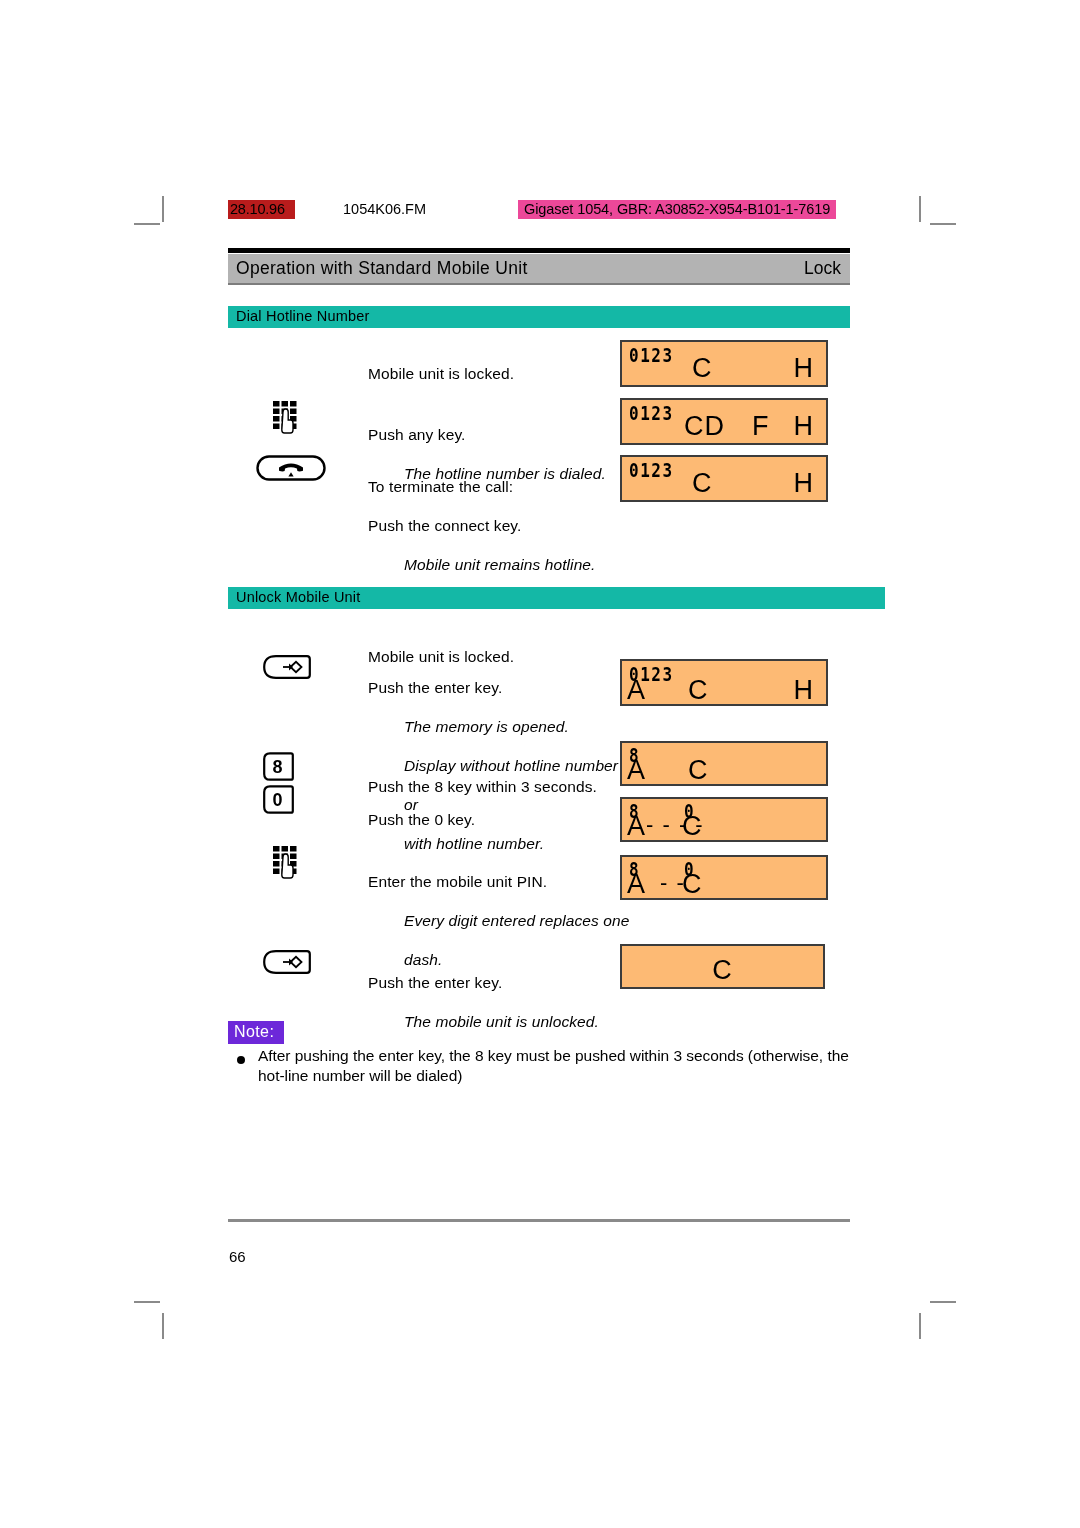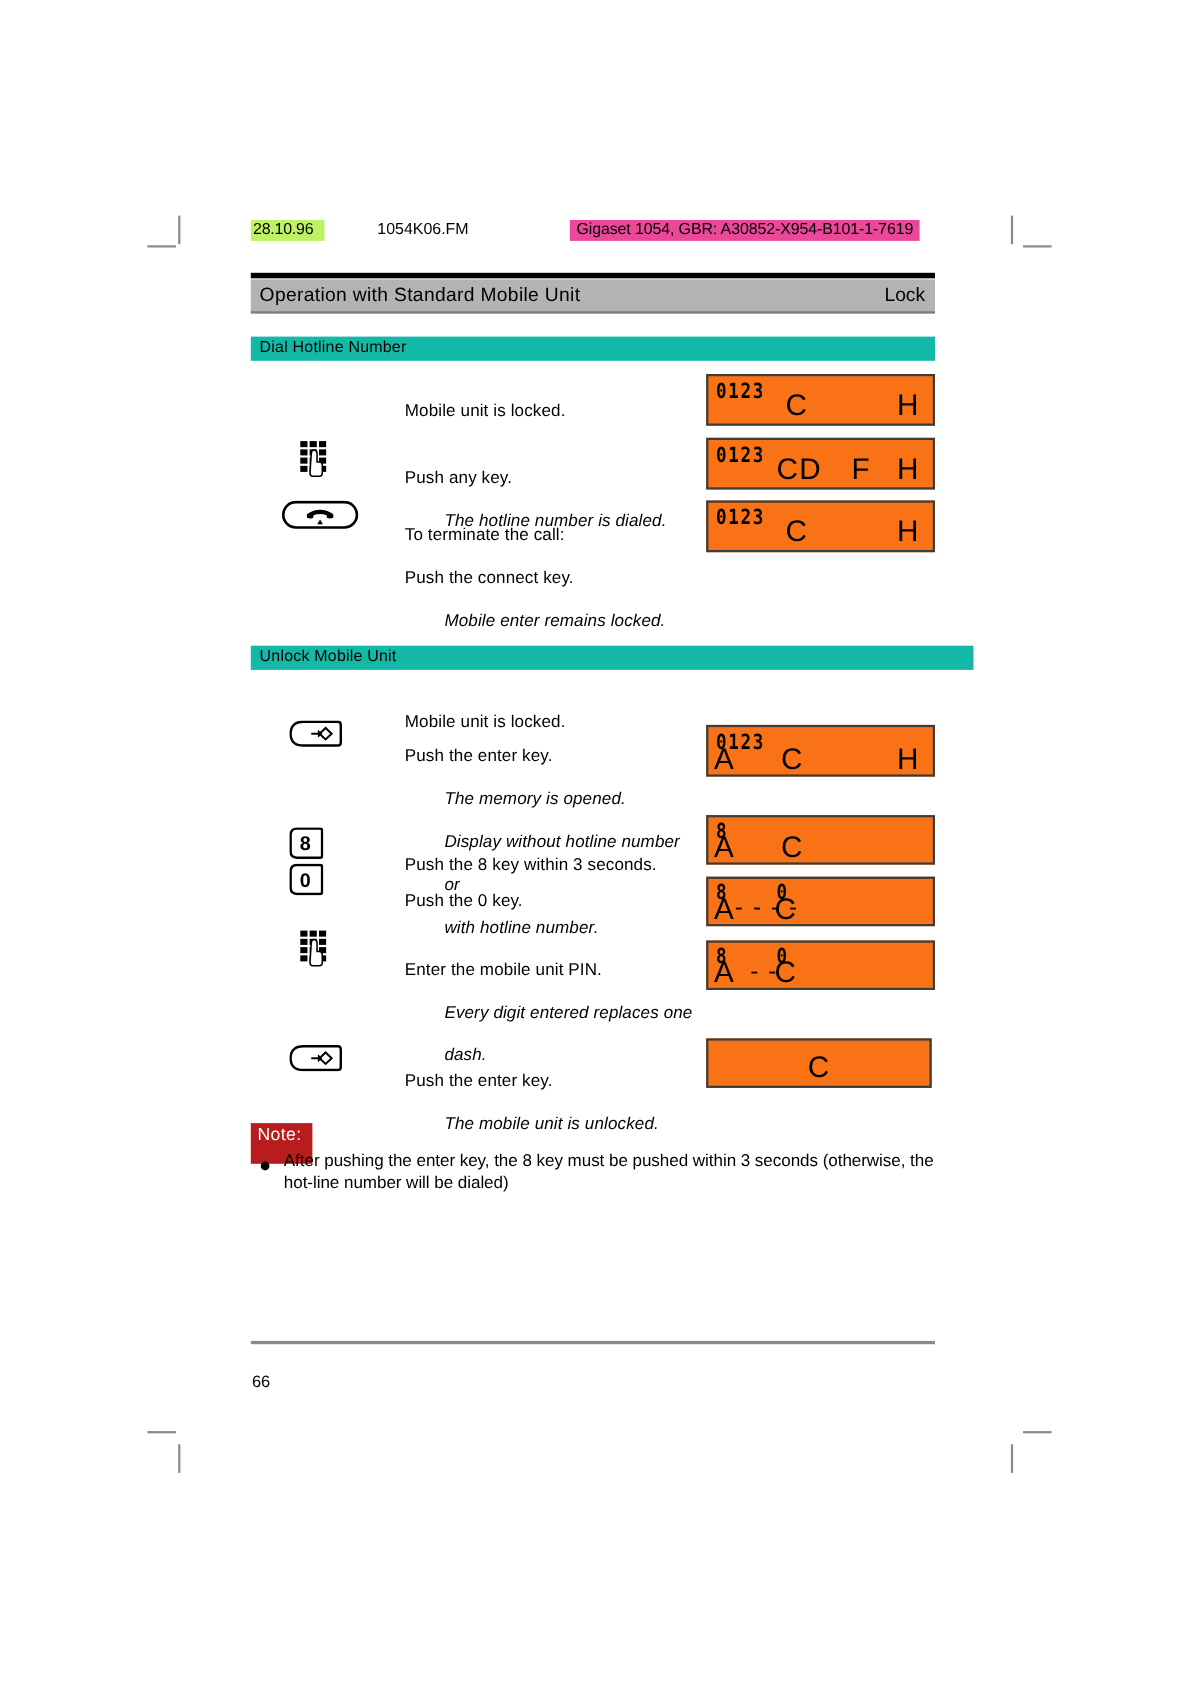--- a/index.html
+++ b/index.html
@@ -44,21 +44,21 @@
     position: absolute;
     top: 200px;
     left: 0;
     width: 630px;
     height: 20px;
     font-size: 14.5px;
   }
   .rh-date {
     position: absolute;
     left: 0; top: 0;
-    background: #bef264;
+    background: #b91c1c;
     padding: 1px 10px 2px 2px;
     letter-spacing: -0.2px;
   }
   .rh-file {
     position: absolute;
     left: 113px; top: 0;
     padding: 1px 2px 2px 2px;
   }
   .rh-id {
     position: absolute;
@@ -123,23 +123,23 @@
     white-space: pre-line;
     letter-spacing: 0.1px;
   }
   .txt .it { font-style: italic; }
   .txt-block .ln { display: block; }
   .txt-block .ln.it { font-style: italic; margin-left: 36px; }
 
   
   .lcd {
     position: absolute;
-    left: 414px;
+    left: 392px;
     width: 208px;
-    background: #f97316;
+    background: #fdba74;
     border: 2px solid #3c3c3c;
     box-sizing: border-box;
   }
   .lcd-inner {
     position: relative;
     width: 100%;
     height: 100%;
   }
   .seg {
     position: absolute;
@@ -173,22 +173,22 @@
   }
   .numkey {
     width: 31px; height: 29px;
     position: absolute;
   }
 
   
   .notebox {
     position: absolute;
     left: 0; top: 1021px;
-    background: #b91c1c;
-    padding: 2px 10px 17px 6px;
+    background: #6d28d9;
+    padding: 2px 10px 3px 6px;
   }
   .notebox span {
     color: #ffffff;
     font-size: 16px;
     letter-spacing: 0.4px;
   }
   .note-bullet {
     position: absolute;
     left: 9px; top: 1056px;
     width: 8px; height: 8px;
@@ -292,21 +292,21 @@
   <div class="icon" style="left:28px; top:455px;">
     <svg width="70" height="26" viewBox="0 0 70 26">
       <rect x="1.5" y="1.5" width="67" height="23" rx="11.5" ry="11.5" fill="#ffffff" stroke="#000" stroke-width="2.4"></rect>
       <path d="M23 12.5 q12 -8 24 0 l0 3.2 q-3.6 1.2 -5.6 0.3 l-0.5 -2.6 q-6 -2.2 -11.8 0 l-0.5 2.6 q-2 0.9 -5.6 -0.3 z" fill="#000"></path>
       <path d="M35 17.2 l2.6 4.4 l-5.2 0 z" fill="#000"></path>
     </svg>
   </div>
   <div class="txt txt-block" style="top:457px;">
     <span class="ln">To terminate the call:</span>
     <span class="ln">Push the connect key.</span>
-    <span class="ln it">Mobile enter remains locked.</span>
+    <span class="ln it">Mobile unit remains hotline.</span>
   </div>
   <div class="lcd" style="top:455px; height:47px;">
     <div class="lcd-inner">
       <div class="seg" style="left:7px; top:2px;">0123</div>
       <div class="big" style="left:70px; top:11px;">C</div>
       <div class="big" style="right:12px; top:11px;">H</div>
     </div>
   </div>
 
   <div class="secbar secbar-2">

